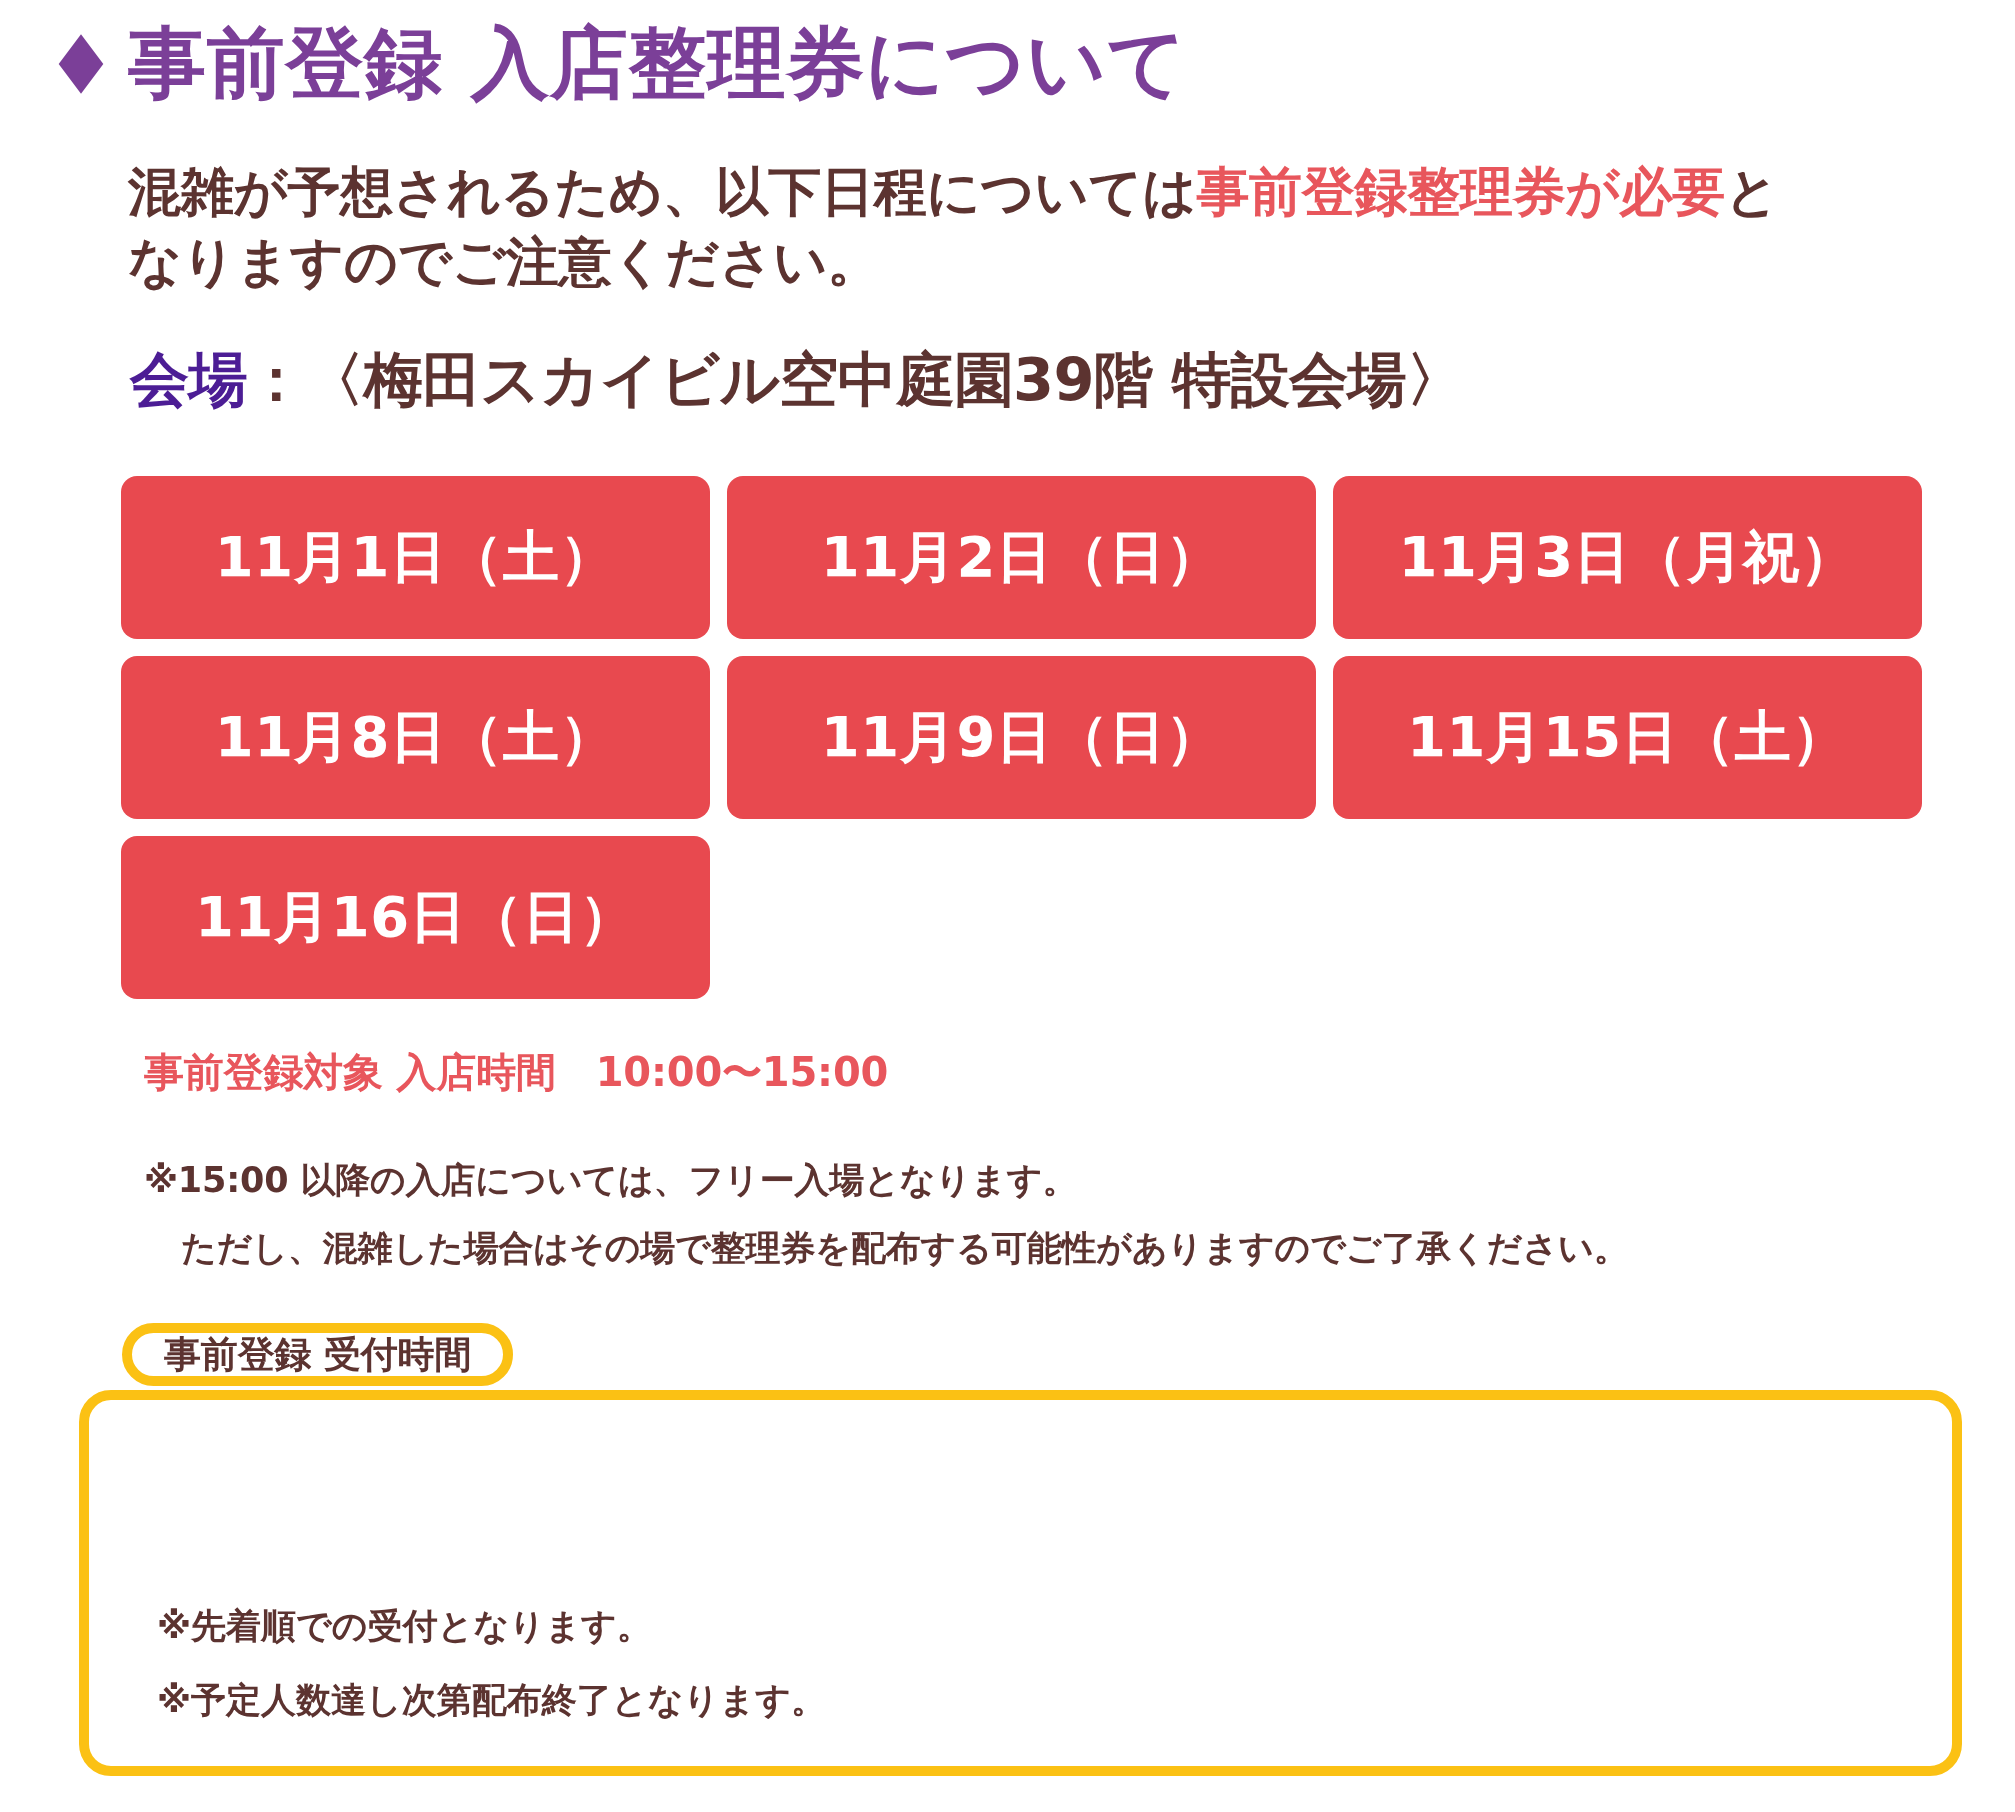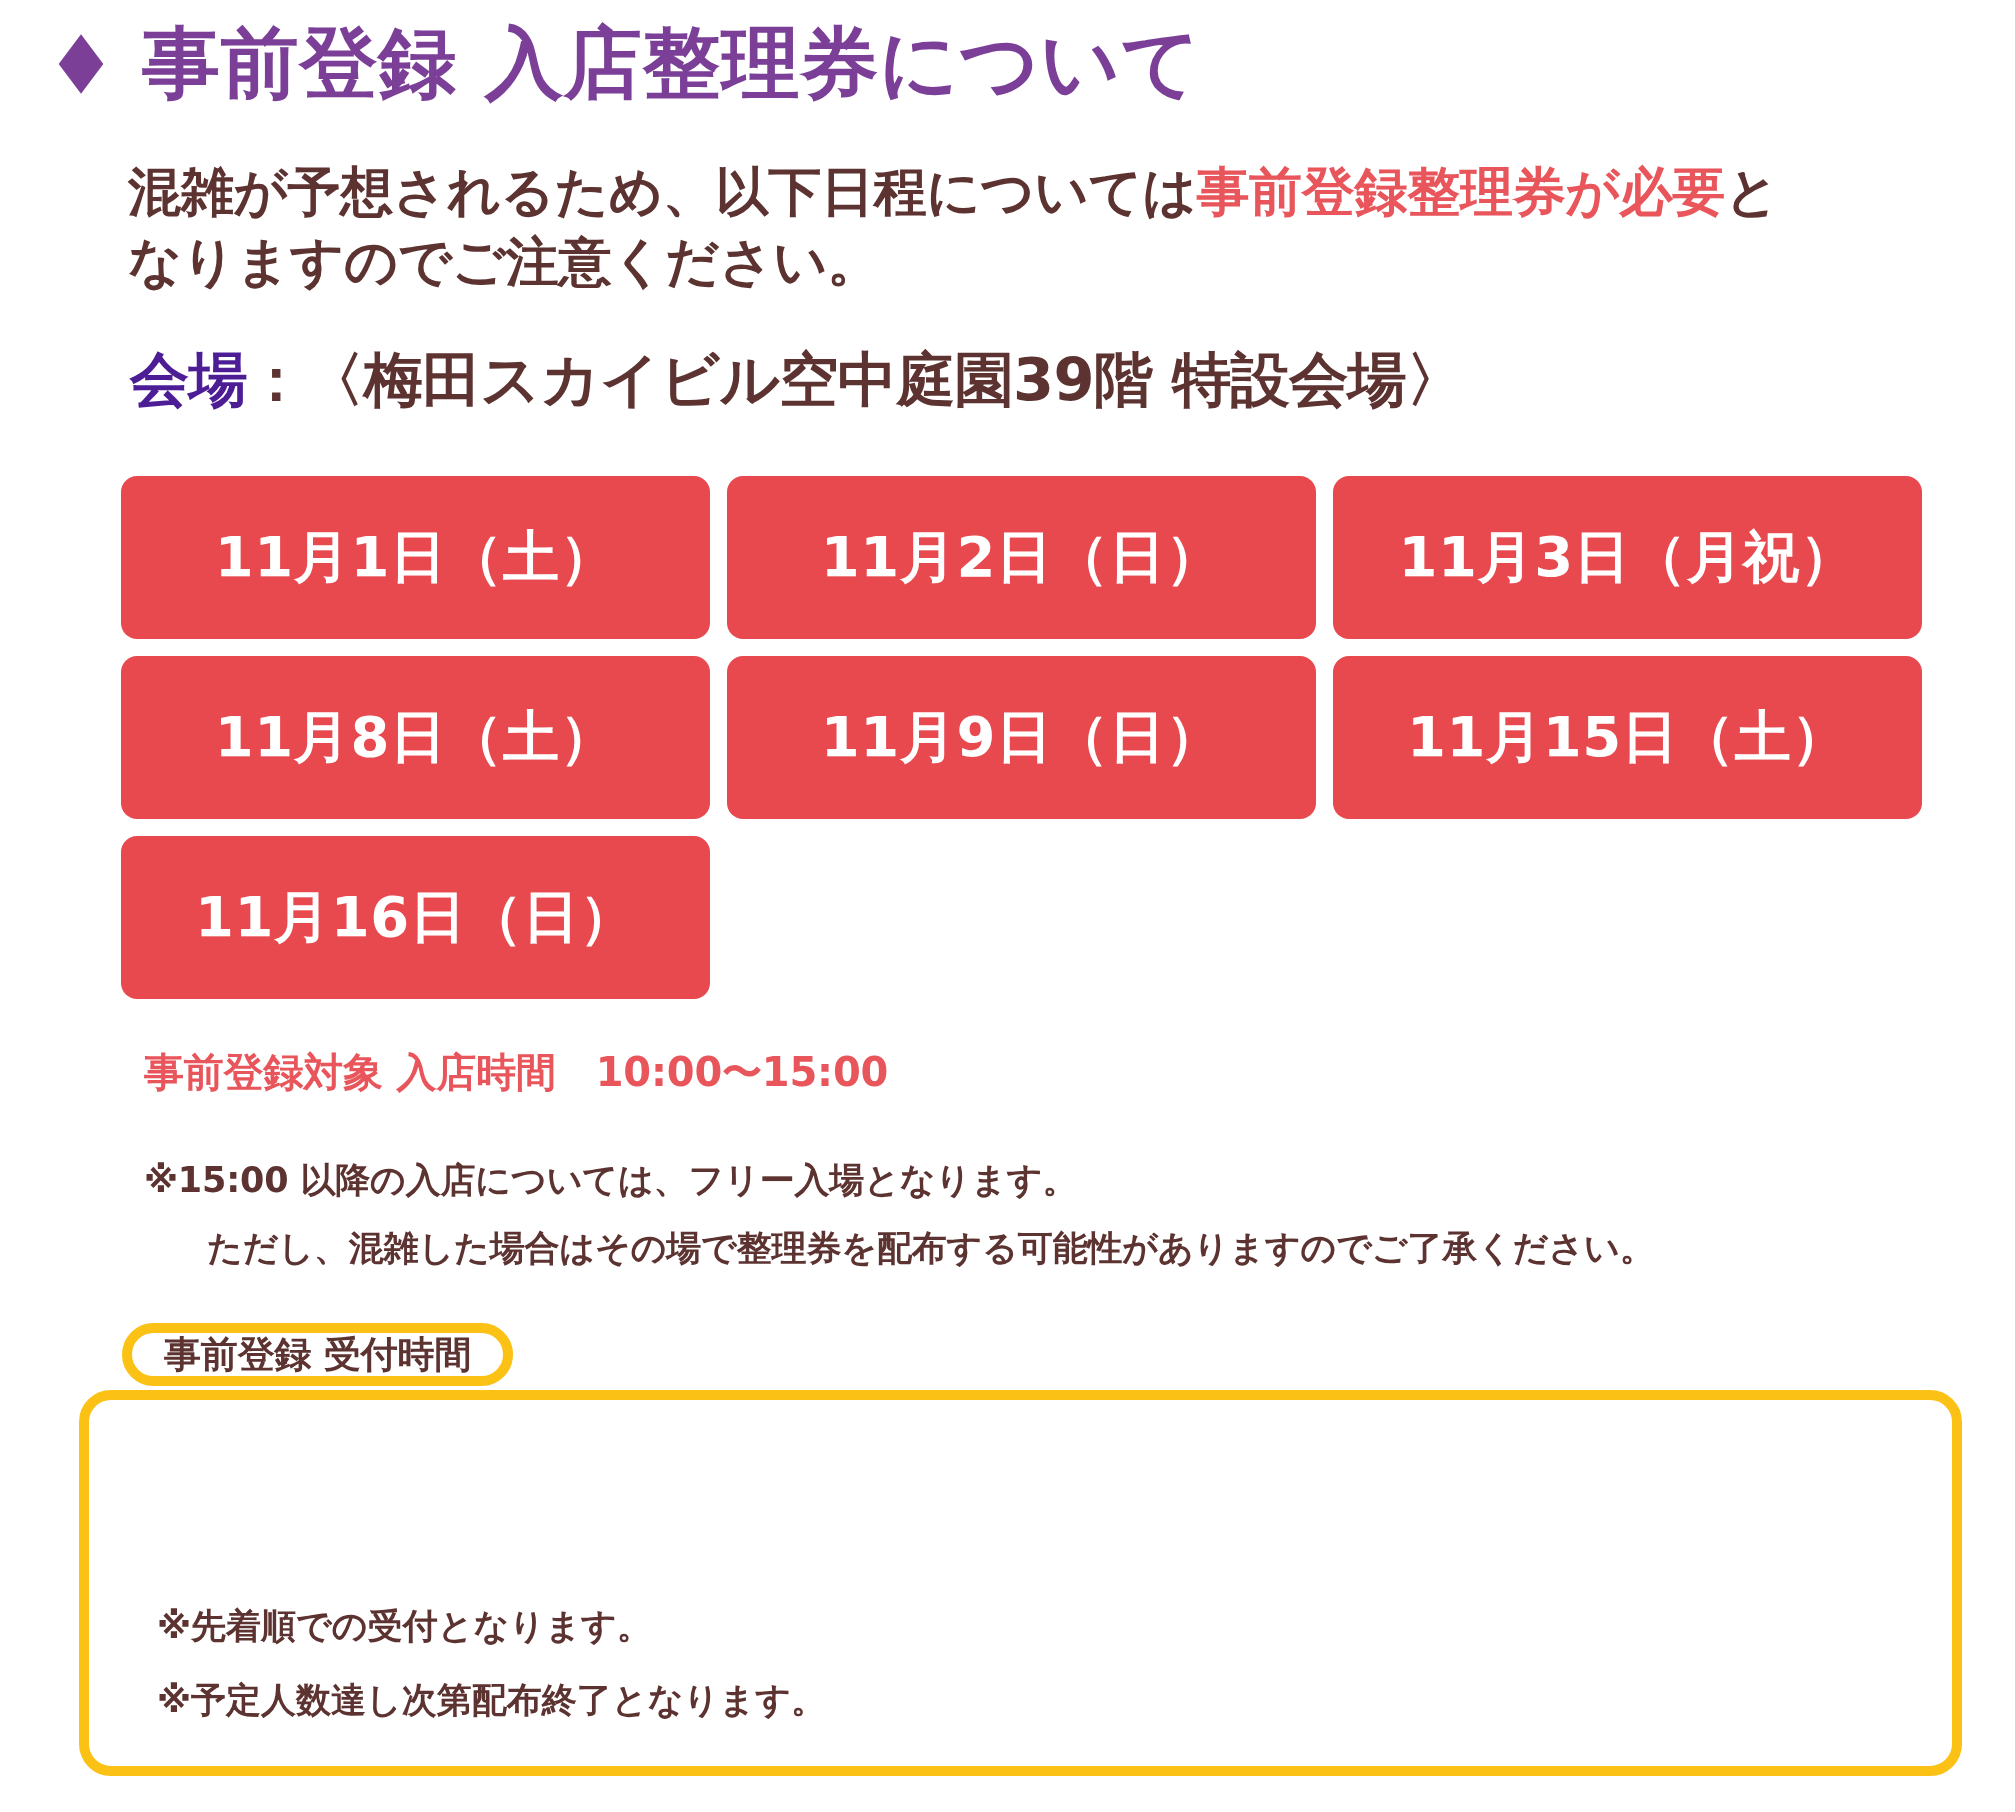--- a/index.html
+++ b/index.html
@@ -20,21 +20,21 @@
     overflow: hidden;
   }
 
   
   .heading-row {
     position: absolute;
     left: 50px;
     top: 20px;
     display: flex;
     align-items: center;
-    gap: 30px;
+    gap: 16px;
     white-space: nowrap;
   }
   .diamond-icon {
     width: 62px;
     height: 62px;
     flex: 0 0 auto;
     display: block;
   }
   .heading-text {
     font-size: 78px;
@@ -124,21 +124,20 @@
   }
   .note-b {
     position: absolute;
     left: 181px;
     top: 1225px;
     font-size: 35px;
     font-weight: 700;
     color: #5C3330;
     white-space: nowrap;
     letter-spacing: -0.005em;
-    margin-left: 26px;
   }
 
   
   .reg-box {
     position: absolute;
     left: 79px;
     top: 1390px;
     width: 1883px;
     height: 386px;
     border: 10px solid #FBC114;

